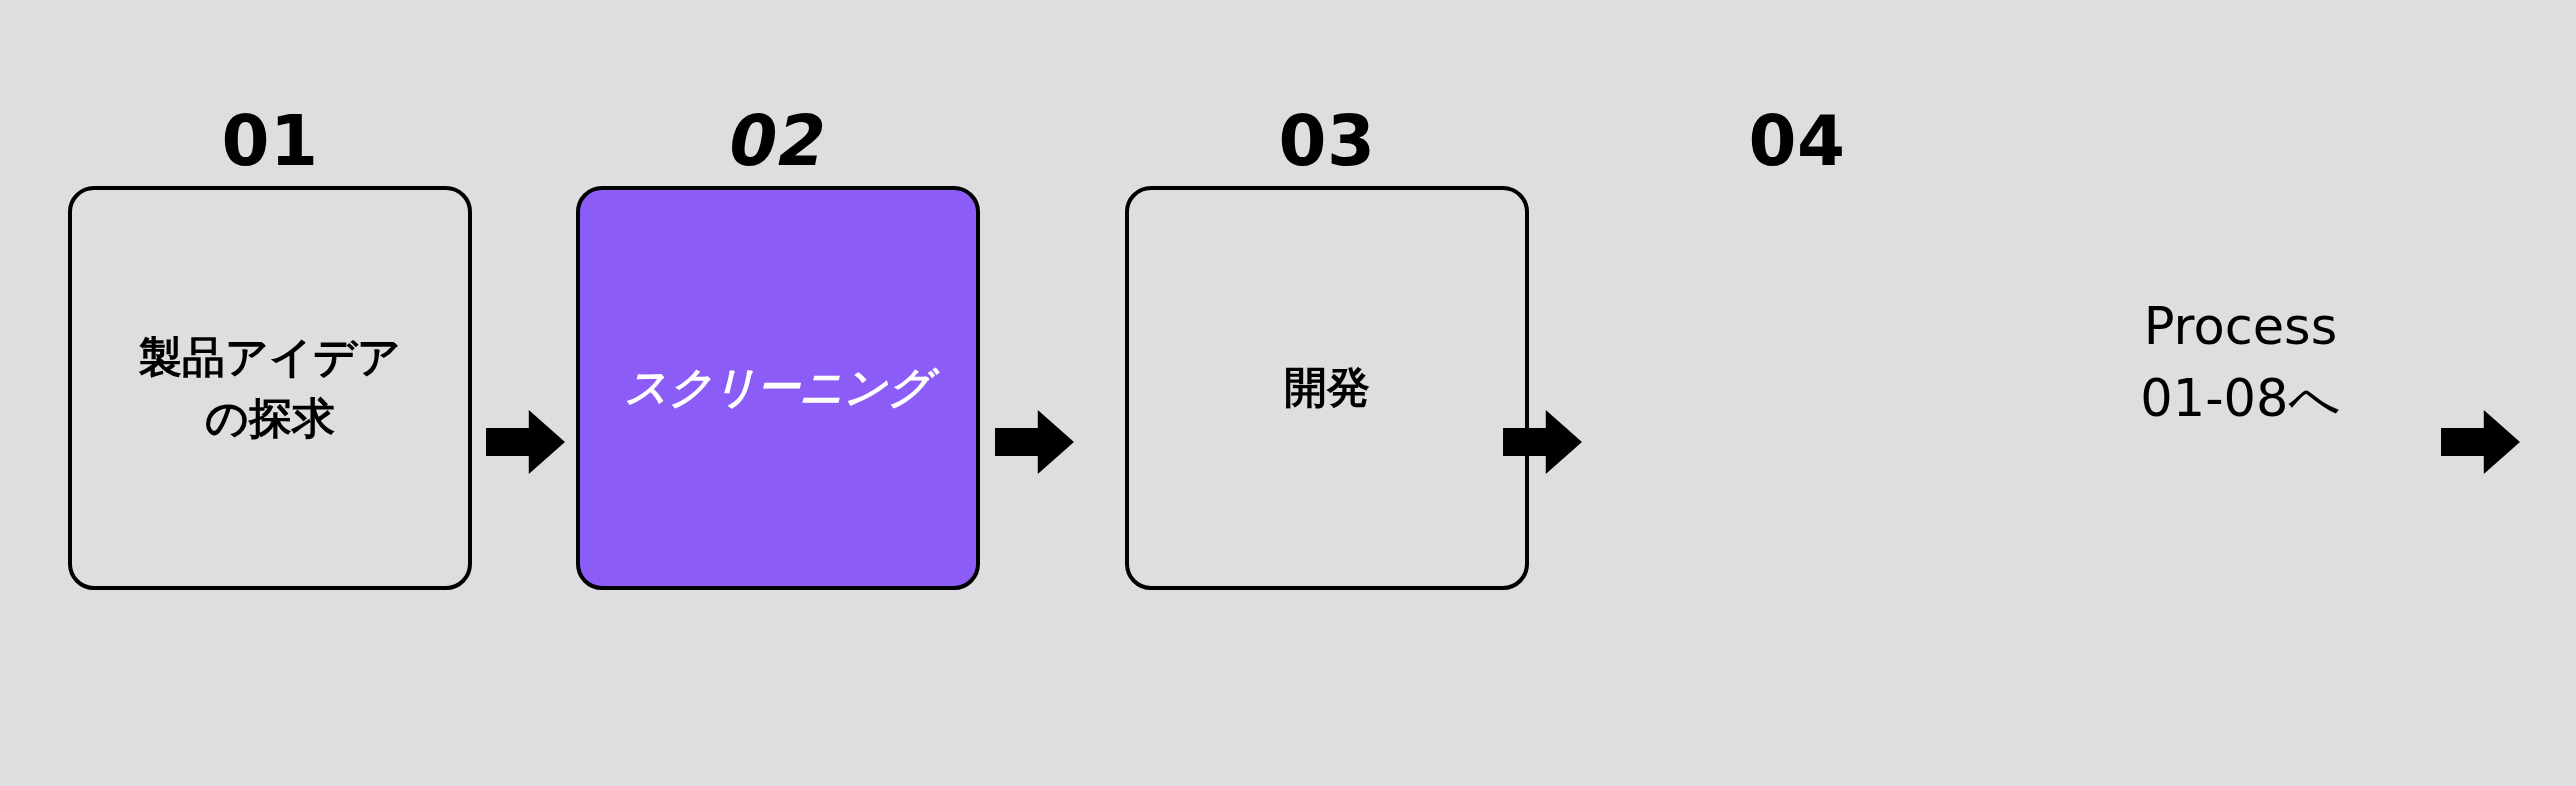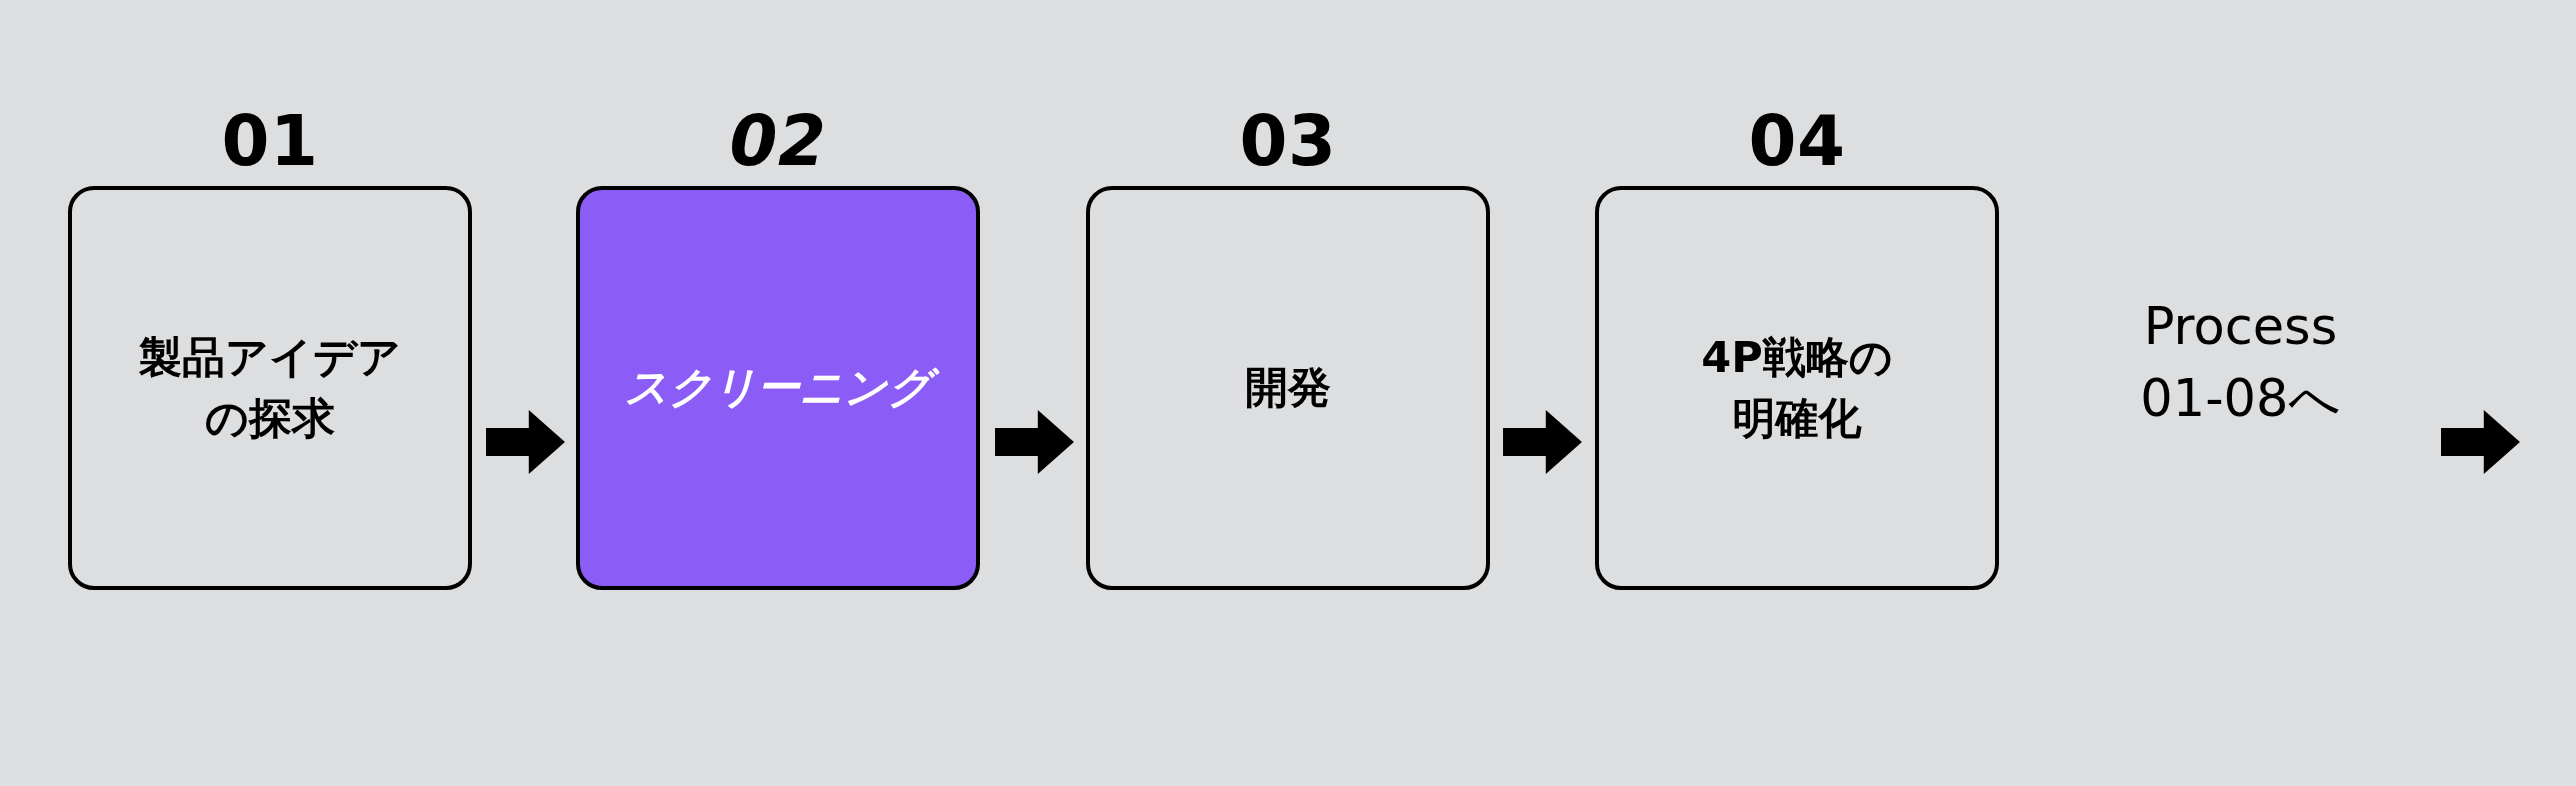--- a/index.html
+++ b/index.html
@@ -100,21 +100,21 @@
     font-size: 51px;
     font-weight: 500;
     line-height: 1.42;
     color: #000000;
     white-space: nowrap;
   }
 
   
   #step-1 { left: 68px; }
   #step-2 { left: 576px; font-style: italic; }
-  #step-3 { left: 1086px; }
+  #step-3 { left: 1125px; }
   #step-4 { left: 1595px; }
 
   #arrow-1 { left: 486px; }
   #arrow-2 { left: 995px; }
   #arrow-3 { left: 1503px; }
   #arrow-4 { left: 2441px; }
 </style>
 </head>
 <body>
 
@@ -155,24 +155,20 @@
   </div>
 
   <div class="arrow" id="arrow-3">
     <svg viewBox="0 0 96 90" xmlns="http://www.w3.org/2000/svg" aria-hidden="true">
       <polygon points="0,28 52,28 52,6 96,45 52,84 52,62 0,62" fill="#000000"></polygon>
     </svg>
   </div>
 
   <div class="step" id="step-4">
     <span class="step-number">04</span>
-    <div class="step-box outlined">
-      <span class="step-label-line">4P戦略の</span>
-      <span class="step-label-line">明確化</span>
-    </div>
   </div>
 
   <div id="continuation">
     <div class="cont-line">Process</div>
     <div class="cont-line">01-08へ</div>
   </div>
 
   <div class="arrow" id="arrow-4">
     <svg viewBox="0 0 96 90" xmlns="http://www.w3.org/2000/svg" aria-hidden="true">
       <polygon points="0,28 52,28 52,6 96,45 52,84 52,62 0,62" fill="#000000"></polygon>

